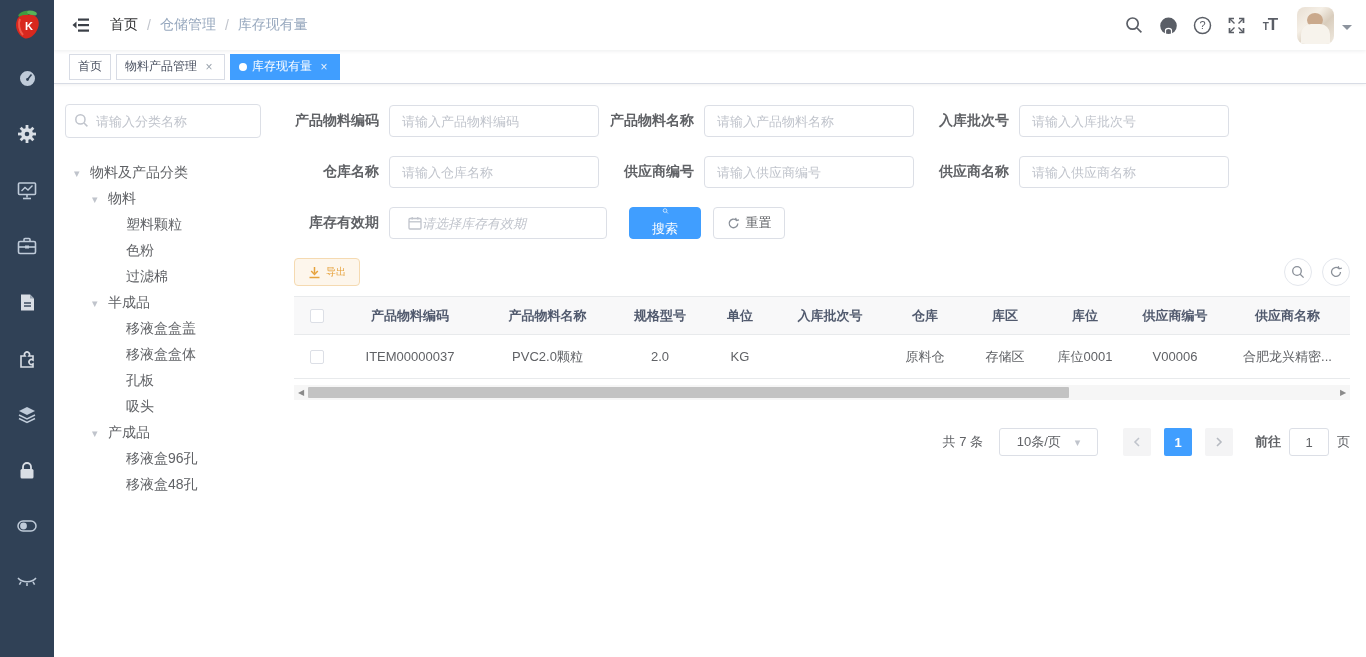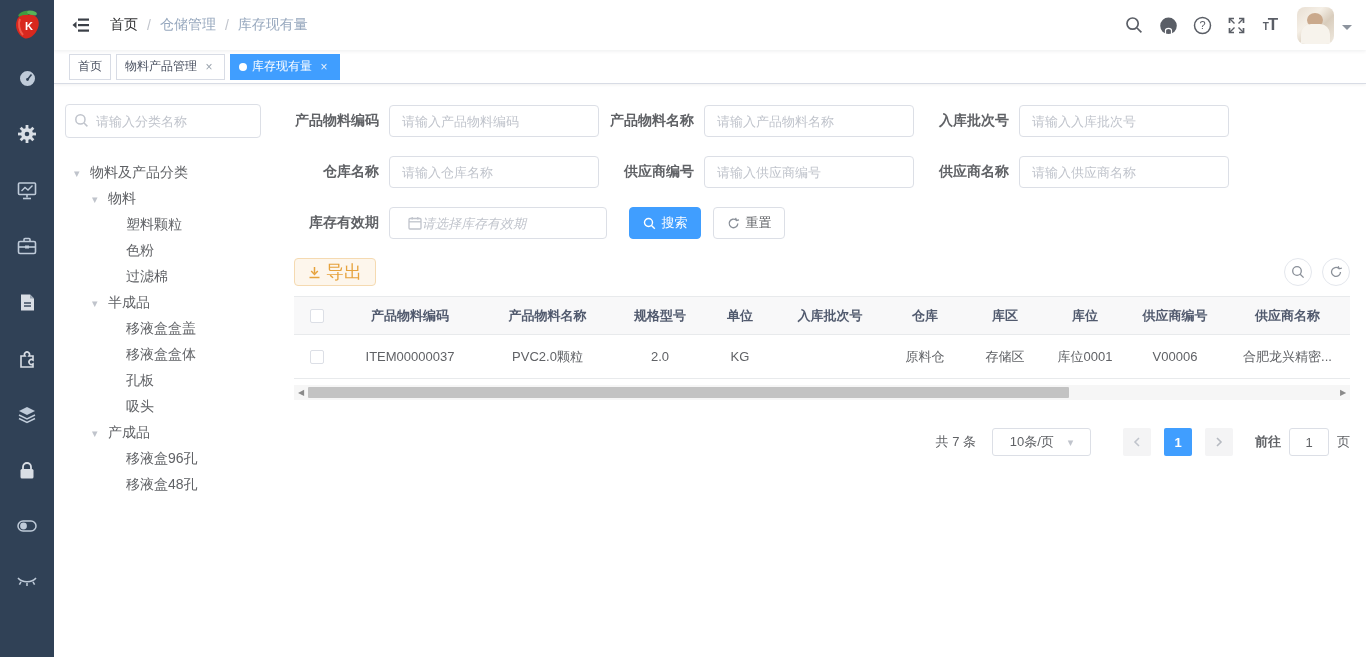--- a/index.html
+++ b/index.html
@@ -66,46 +66,46 @@
   .field { display:flex; align-items:center; margin-right:10px; }
   .field-label { width:95px; text-align:right; padding-right:10px; font-size:14px; font-weight:700; color:#606266; white-space:nowrap; }
   .field input { width:210px; height:32px; border:1px solid #dcdfe6; border-radius:4px; outline:none;
     padding:0 12px; font-size:13px; color:#606266; font-family:inherit; }
   .field input::placeholder { color:#c0c4cc; }
   .field.date-field { position:relative; }
   .field.date-field input { width:218px; padding-left:32px;font-style:italic; }
   .field.date-field .cal-icon { position:absolute; left:114px; top:9px; }
   .btn { display:inline-flex; align-items:center; justify-content:center; gap:6px; height:32px; border-radius:4px;
     font-size:13px; cursor:pointer; border:1px solid #dcdfe6; background:#fff; color:#606266; font-family:inherit; }
-  .btn-search { background:#409eff; border-color:#409eff; color:#fff; width:72px; margin-left:12px; }
+  .btn-search { background:#409eff; border-color:#409eff; color:#fff; width:72px; margin-left:12px;flex-direction:column; }
   .btn-reset { width:72px; margin-left:12px; }
 
   .toolbar-row { display:flex; align-items:center; margin-top:19px; height:28px; }
   .btn-export { height:28px; padding:0 13px; background:#fdf6ec; border:1px solid #f5dab1; color:#e6a23c;
-    display:inline-flex; align-items:center; gap:5px; border-radius:4px; font-size:18px; cursor:pointer; font-family:inherit; }
+    display:inline-flex; align-items:center; gap:5px; border-radius:4px; font-size:10px; cursor:pointer; font-family:inherit; }
   .right-tools { margin-left:auto; display:flex; gap:10px; }
   .circle-btn { width:28px; height:28px; border-radius:50%; border:1px solid #e4e7ed; background:#fff;
     display:flex; align-items:center; justify-content:center; cursor:pointer; }
 
   .grid-table { width:1056px; border-collapse:collapse; table-layout:fixed; margin-top:10px; }
   .grid-table th { height:38px; background:#f8f8f9; font-size:13px; font-weight:700; color:#515a6e;
     border-top:1px solid #e8eaec; border-bottom:1px solid #e8eaec; text-align:center; white-space:nowrap; overflow:hidden; }
   .grid-table td { height:44px; font-size:13px; color:#606266; border-bottom:1px solid #e8eaec; text-align:center;
     white-space:nowrap; overflow:hidden; text-overflow:ellipsis; }
   .checkbox { display:inline-block; width:14px; height:14px; border:1px solid #dcdfe6; border-radius:2px; background:#fff; cursor:pointer; vertical-align:middle; }
 
   .hscroll { width:1056px; height:15px; margin-top:6px; background:#f6f6f6; display:flex; align-items:center; }
   .hs-arrow { width:14px; font-size:8px; color:#8a8a8a; text-align:center; cursor:pointer; line-height:15px; }
   .hs-track { flex:1; height:15px; position:relative; }
   .hs-thumb { position:absolute; left:0; top:2px; height:11px; width:74%; background:#c3c3c3; border-radius:1px; cursor:pointer; }
 
   .pagination { display:flex; align-items:center; justify-content:flex-end; margin-top:28px; gap:0; font-size:13px; color:#606266; }
   .pg-total { margin-right:16px; }
   .page-size-select { width:99px; height:28px; border:1px solid #dcdfe6; border-radius:3px; display:flex; align-items:center;
-    justify-content:center; gap:14px; cursor:pointer; margin-right:32px; color:#606266; }
+    justify-content:center; gap:14px; cursor:pointer; margin-right:25px; color:#606266; }
   .sel-caret { color:#c0c4cc; font-size:11px; }
   .pg-btn { min-width:28px; height:28px; border:none; border-radius:2px; background:#f4f4f5; color:#606266;
     display:inline-flex; align-items:center; justify-content:center; cursor:pointer; font-size:13px; font-family:inherit; }
   .pg-btn.prev { margin-right:13px; color:#c0c4cc; }
   .pg-btn.next { margin-left:13px; color:#c0c4cc; }
   .pg-btn.active { background:#409eff; color:#fff; font-weight:700; }
   .pg-goto { margin-left:22px; margin-right:8px;font-weight:bold; }
   .goto-input { width:40px; height:28px; border:1px solid #dcdfe6; border-radius:3px; text-align:center; font-size:13px;
     color:#606266; outline:none; margin-right:8px; font-family:inherit; }
 </style>

